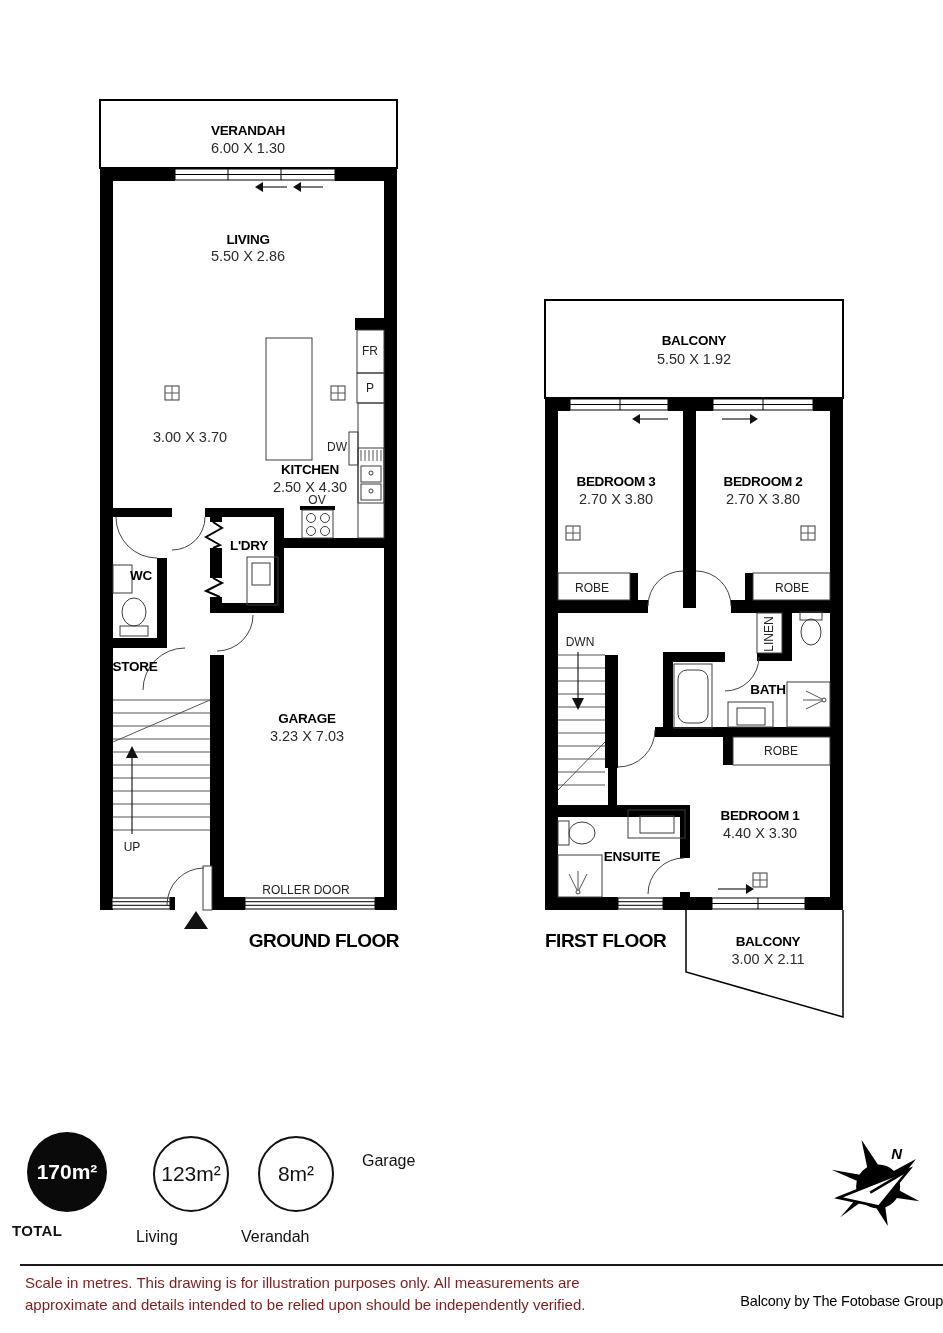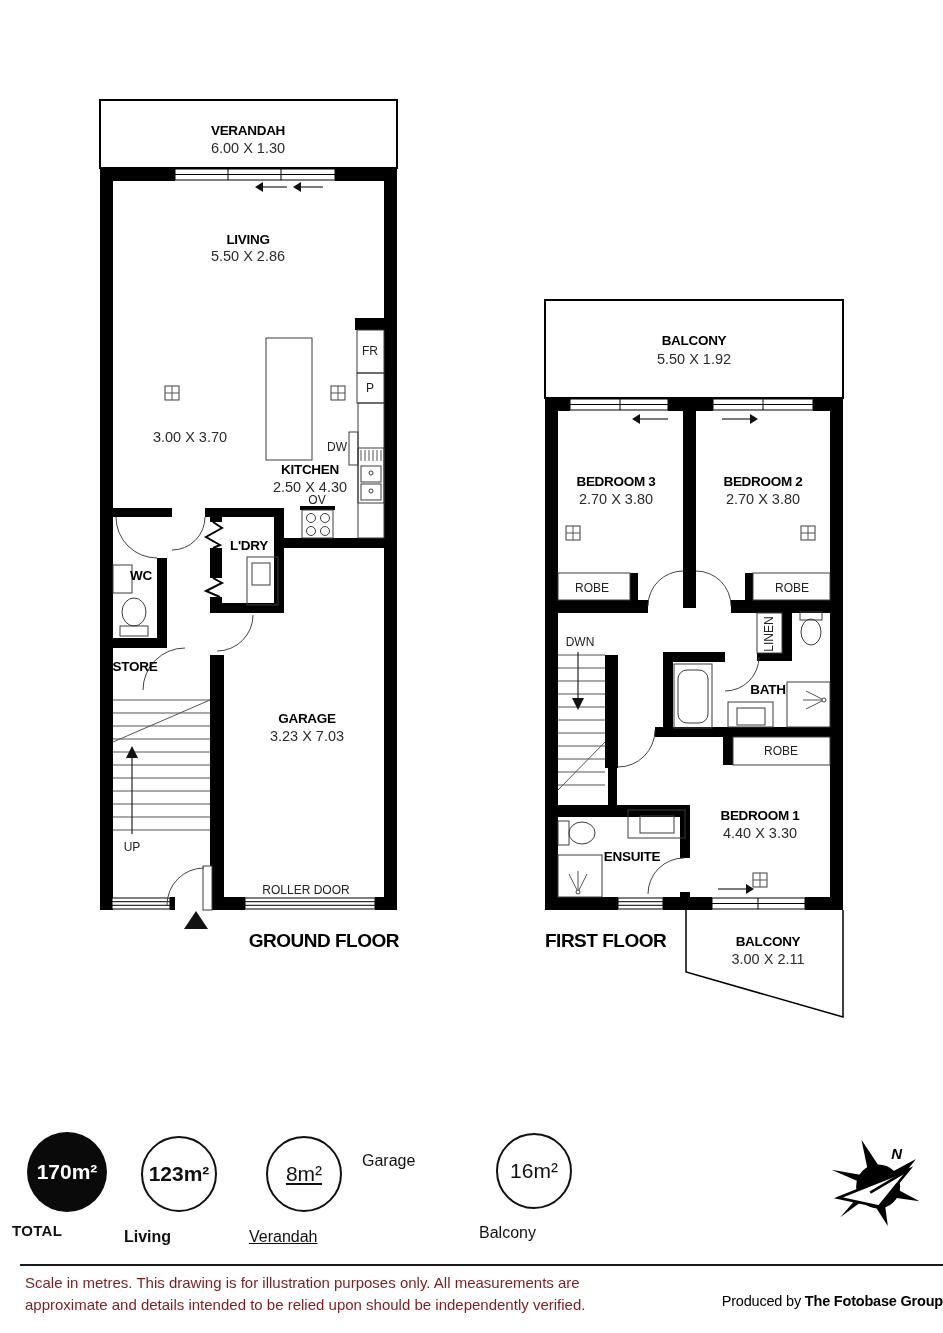--- a/index.html
+++ b/index.html
@@ -25,21 +25,21 @@
   .badge .circle{margin:0 auto;border-radius:50%;display:flex;align-items:center;justify-content:center;
                  font-size:21px;color:#111;}
   .badge .c-total{width:80px;height:80px;background:#0a0a0a;color:#fff;font-weight:bold;}
   .badge .c-line{width:72px;height:72px;background:#fff;border:2px solid #111;}
   .badge .blabel{margin-top:10px;font-size:16px;color:#111;}
   .badge .blabel.bold{font-weight:bold;font-size:15px;letter-spacing:0.3px;}
   
   #footer-rule{position:absolute;left:20px;right:20px;top:1264px;border-top:2px solid #1a1a1a;}
   #disclaimer{position:absolute;left:25px;top:1272px;width:585px;font-size:15px;line-height:1.45;color:#7f1d1d;}
   #credit{position:absolute;right:23px;top:1293px;font-size:14.5px;letter-spacing:-0.2px;color:#000;}
-  #credit b{font-weight:bold;}
+  #credit b{font-weight:normal;}
   #logo{position:absolute;left:828px;top:1138px;}
 </style>
 </head>
 <body>
 
 <div id="canvas">
 
 <svg width="943" height="1060" viewBox="0 0 943 1060" style="position:absolute;left:0;top:0;">
 
   <g>
@@ -353,53 +353,47 @@
     <text class="dim" x="768" y="964" text-anchor="middle">3.00 X 2.11</text>
   </g>
 </svg>
 
 <div class="badge" style="left:12px;top:1132px;">
   <div class="circle c-total">
         <span>170m²</span>
       </div>
   <div class="blabel bold">TOTAL</div>
 </div>
-<div class="badge" style="left:124px;top:1136px;font-weight:bold;">
+<div class="badge" style="left:136px;top:1136px;">
   <div class="circle c-line">
         <span>123m²</span>
       </div>
   <div class="blabel" style="margin-top:16px;">Living</div>
 </div>
-<div class="badge" style="left:249px;top:1136px;text-decoration:underline;">
+<div class="badge" style="left:241px;top:1136px;">
   <div class="circle c-line">
         <span>8m²</span>
       </div>
   <div class="blabel" style="margin-top:16px;">Verandah</div>
 </div>
 <div class="badge" style="left:362px;top:1136px;">
   <div class="blabel" style="margin-top:16px;">Garage</div>
-</div>
-<div class="badge" style="left:479px;top:1133px;">
-  <div class="circle c-line">
-        <span>16m²</span>
-      </div>
-  <div class="blabel" style="margin-top:15px;">Balcony</div>
 </div>
 
 <svg id="logo" width="95" height="88" viewBox="0 0 100 100">
   <circle cx="53" cy="55" r="25" fill="#000"></circle>
   <polygon fill="#000" points="42,40 34,2 58,38"></polygon>
   <polygon fill="#000" points="66,40 96,24 74,52"></polygon>
   <polygon fill="#000" points="74,58 100,72 72,68"></polygon>
   <polygon fill="#000" points="60,70 64,100 46,72"></polygon>
   <polygon fill="#000" points="40,68 10,90 36,60"></polygon>
   <polygon fill="#000" points="32,50 0,36 34,42"></polygon>
   <circle cx="74" cy="18" r="11" fill="#fff"></circle>
   <polygon points="8,68 88,36 54,78" fill="#fff" stroke="#000" stroke-width="3"></polygon>
   <line x1="88" y1="36" x2="44" y2="62" stroke="#000" stroke-width="3"></line>
   <text x="74" y="24" text-anchor="middle" font-size="17" font-weight="bold" font-style="italic" fill="#000">N</text>
 </svg>
 
 <div id="footer-rule"></div>
 <div id="disclaimer">Scale in metres. This drawing is for illustration purposes only. All measurements are approximate and details intended to be relied upon should be independently verified.</div>
-<div id="credit"><span>Produced by </span><b>The Fotobase Group</b></div>
+<div id="credit"><span>Balcony by </span><b>The Fotobase Group</b></div>
 
 </div>
 
 </body></html>

